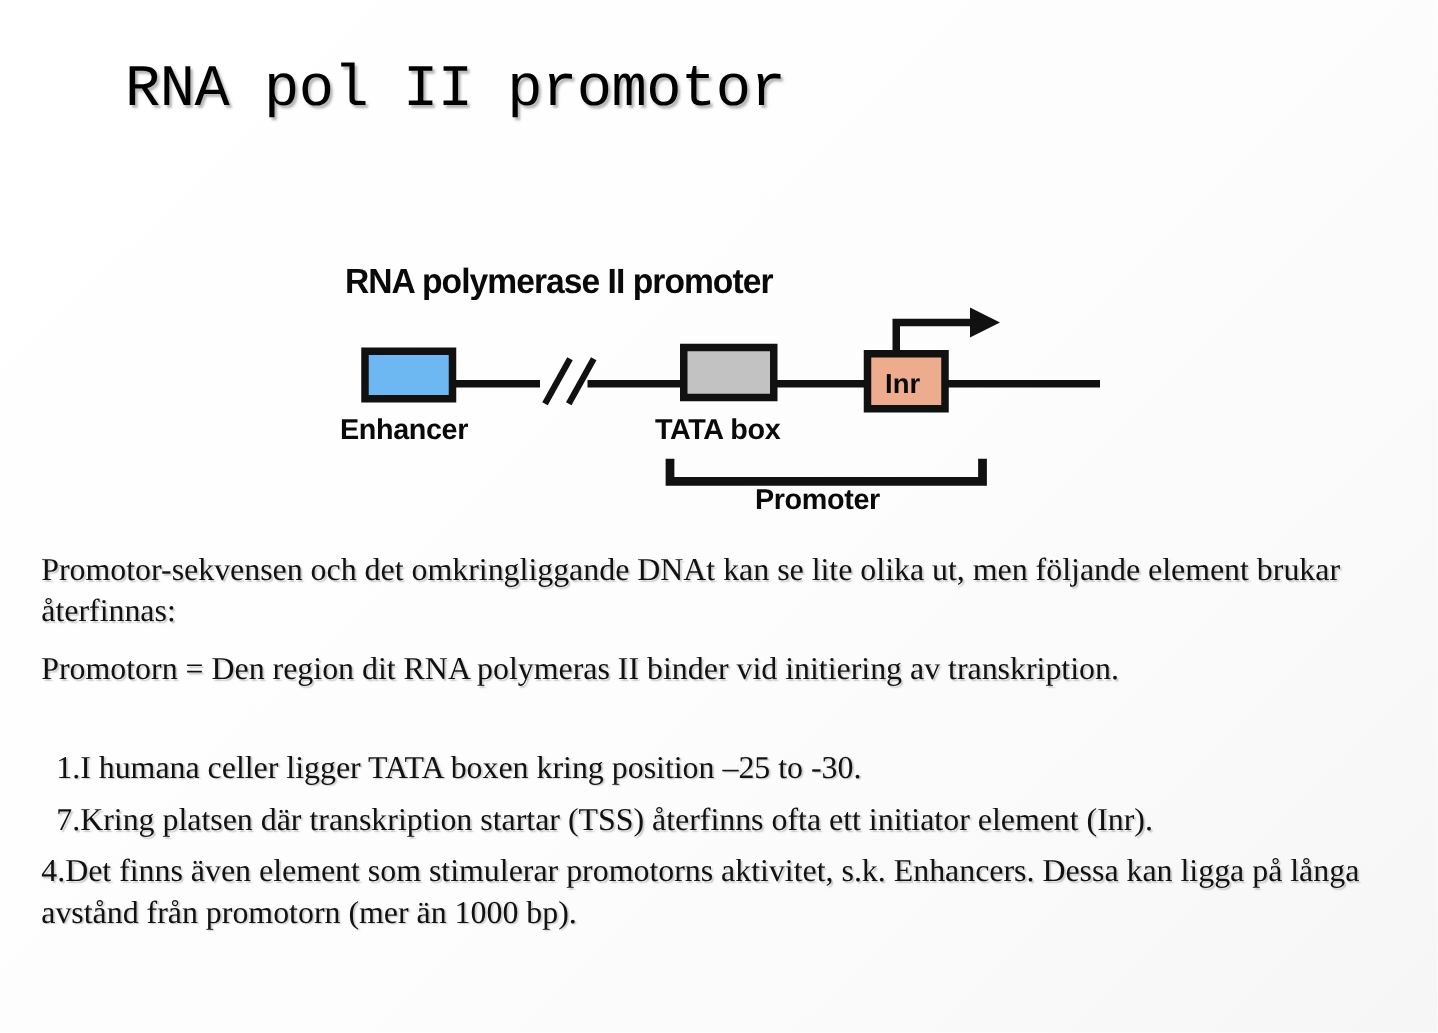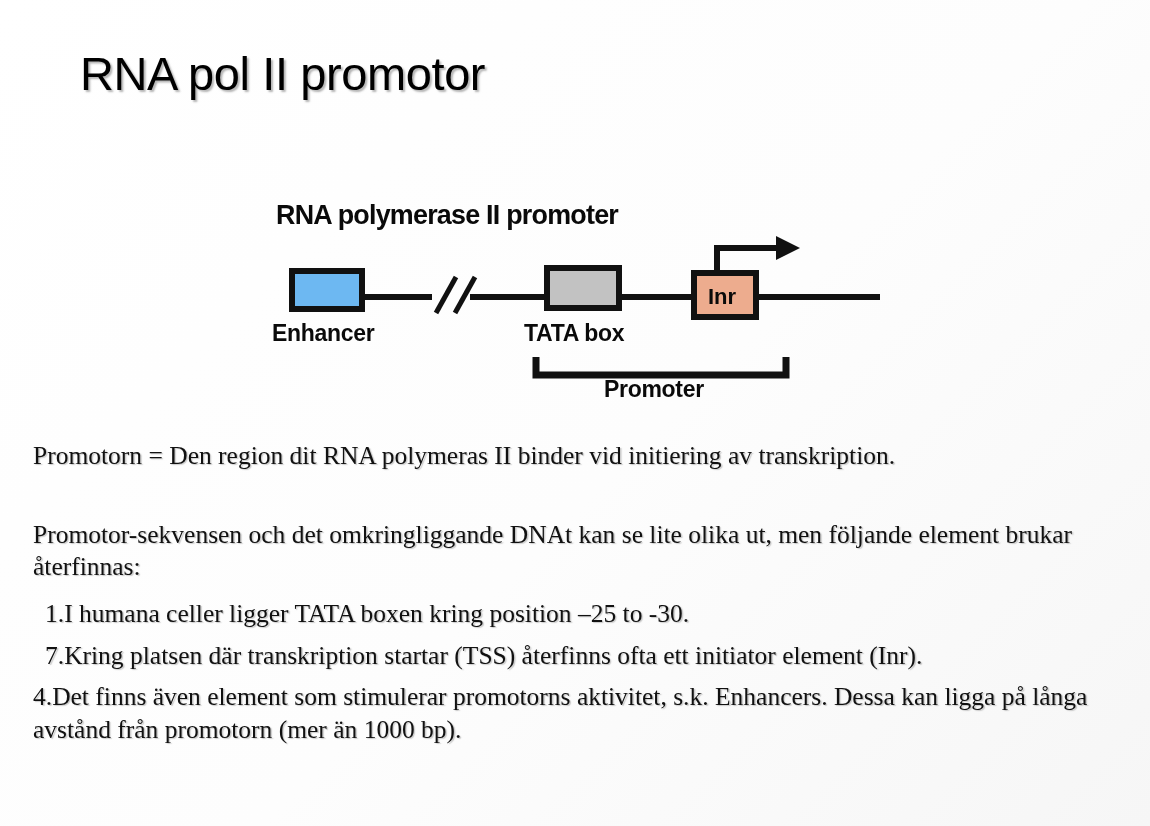--- a/index.html
+++ b/index.html
@@ -12,36 +12,36 @@
     background: linear-gradient(135deg, #ffffff 0%, #fdfdfd 55%, #f6f6f6 100%);
     font-family: "Liberation Serif", serif;
     overflow: hidden;
     position: relative;
     -webkit-font-smoothing: antialiased;
   }
 
   
   .slide-title {
     position: absolute;
-    left: 80px;
+    left: 100px;
     top: 46px;
-    font-family: Liberation Sans, sans-serif;
+    font-family: Liberation Mono, monospace;
     font-size: 47px;
     font-weight: 400;
     color: #000000;
     letter-spacing: -0.4px;
     text-shadow: 2px 2px 2px rgba(120,120,120,0.55);
     white-space: nowrap;
   }
 
   
   .figure {
     position: absolute;
     left: 0;
-    top: 185px;
+    top: 195px;
     width: 1150px;
     height: 230px;
   }
   .figure-title {
     position: absolute;
     left: 276px;
     top: 14px;
     font-family: "Liberation Sans", sans-serif;
     font-weight: bold;
     font-size: 28px;
@@ -130,23 +130,23 @@
     <text class="inr-label" x="708" y="119">Inr</text>
 
     <path d="M 536 172 L 536 190 L 786 190 L 786 172" fill="none" stroke="#111111" stroke-width="7" stroke-linejoin="miter"></path>
 
     <text class="fig-label" x="604" y="212">Promoter</text>
   </svg>
 </div>
 
 <div class="body-text">
 
+  <p class="para para-lead">Promotor-sekvensen och det omkringliggande DNAt kan se lite olika ut, men följande element brukar återfinnas:</p>
+
   <p class="para para-intro">Promotorn = Den region dit RNA polymeras II binder vid initiering av transkription.</p>
-
-  <p class="para para-lead">Promotor-sekvensen och det omkringliggande DNAt kan se lite olika ut, men följande element brukar återfinnas:</p>
 
   <p class="para list-item">1.I humana celler ligger TATA boxen kring position  –25 to -30.</p>
 
   <p class="para list-item">7.Kring platsen där transkription startar (TSS) återfinns ofta ett initiator element (Inr).</p>
 
 
   <p class="para para-last">4.Det finns även element som stimulerar promotorns aktivitet, s.k. Enhancers. Dessa kan ligga på långa avstånd från promotorn (mer än 1000 bp).</p>
 </div>
 
 </body></html>

